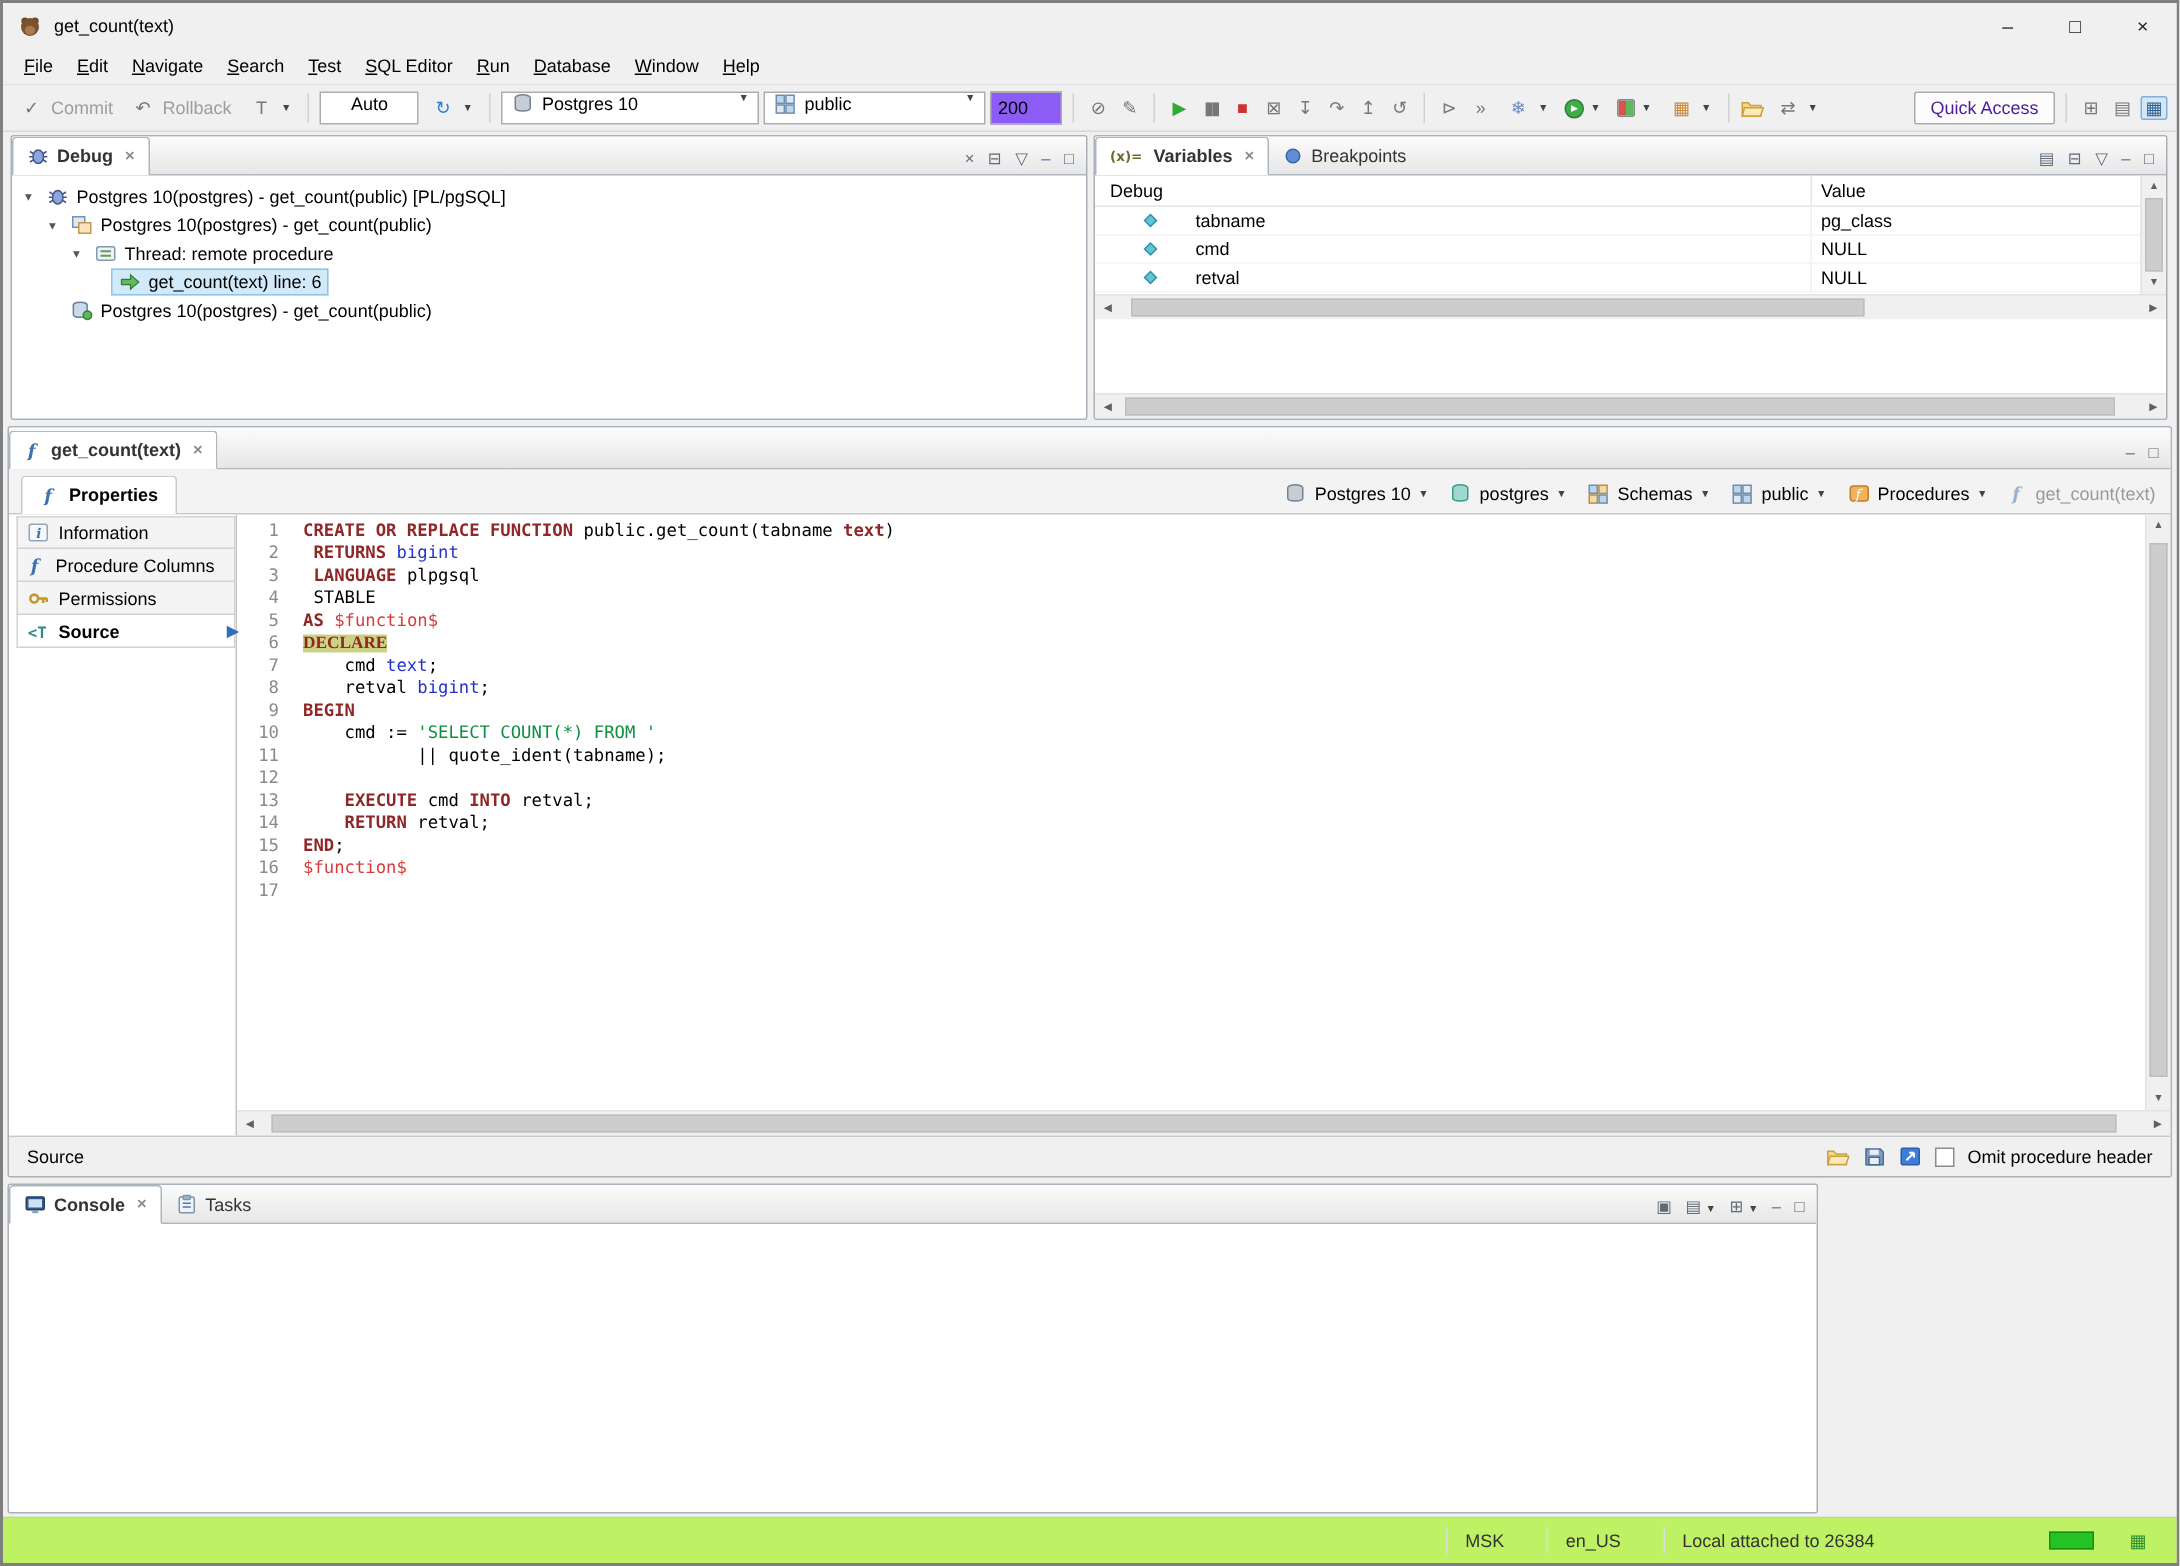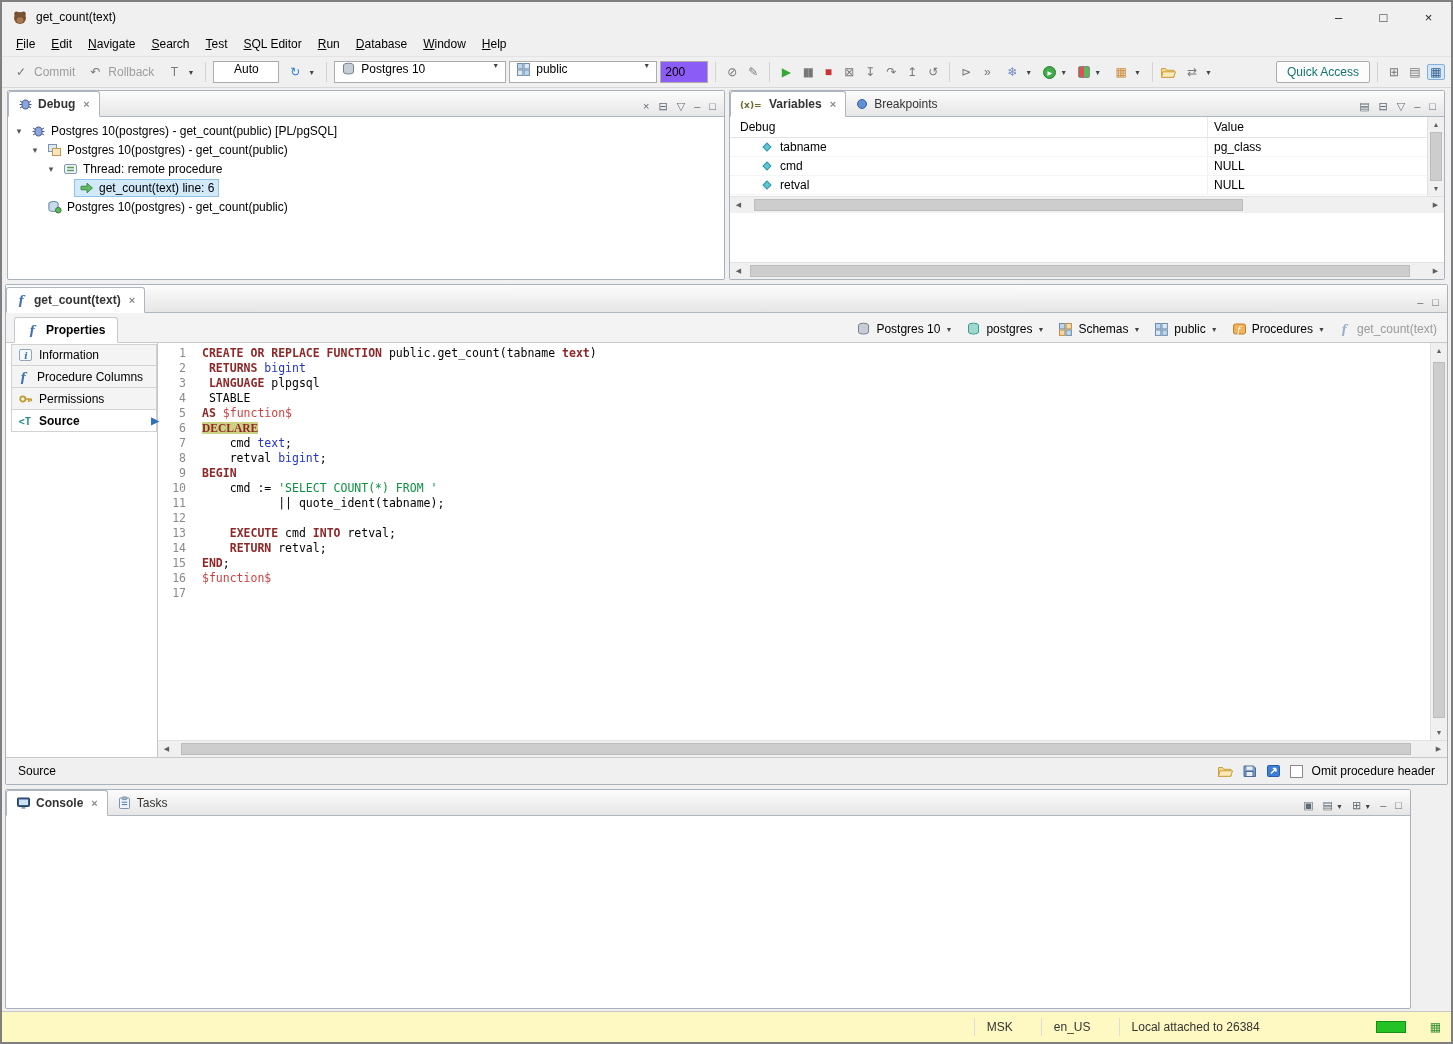--- a/index.html
+++ b/index.html
@@ -22,35 +22,35 @@
   
   .toolbar { height:31px; flex:none; display:flex; align-items:center; gap:3px; padding:0 6px; background:#f0f0f0; border-bottom:1px solid #d7d7d7; }
   .tb-btn { display:flex; align-items:center; gap:4px; padding:2px 4px; color:#333; }
   .tb-btn.disabled { color:#9d9d9d; }
   .tb-ic { width:18px; text-align:center; font-size:12px; color:#777; }
   .tb-sep { width:1px; height:20px; background:#d2d2d2; margin:0 4px; flex:none; }
   .caret { font-size:7px; color:#444; }
   .combo { height:22px; background:#fff; border:1px solid #acacac; display:flex; align-items:flex-start; gap:5px; padding:0 6px; }
   .combo .caret { margin-left:auto; }
   .tb-input { width:48px; height:22px; background:#8b5cf6; border:1px solid #acacac; font:12px "Liberation Sans",sans-serif; padding:0 4px; }
-  .quick-access { height:22px; border:1px solid #acacac; background:#fcfcfc; padding:0 10px; display:flex; align-items:center; border-radius:2px; color:#0f766e; }
+  .quick-access { height:22px; border:1px solid #acacac; background:#fcfcfc; padding:0 10px; display:flex; align-items:center; border-radius:2px; color:#4c1d95; }
   .auto-box { width:66px; justify-content:center; }
   .g-green { color:#35a935; } .g-red { color:#cc3333; } .g-blue { color:#2f7fd6; } .g-steel { color:#6c87c4; } .g-gold { color:#c9862f; }
   .run-circle { width:13px; height:13px; border-radius:50%; background:#3fae49; border:1px solid #2a7c33; display:inline-flex; align-items:center; justify-content:center; color:#fff; font-size:6px; }
   .split-db { width:12px; height:12px; border-radius:2px; border:1px solid #888; background:linear-gradient(90deg,#d9534f 50%,#5cb85c 50%); }
   .tb-toggled { background:#d6e6f5; border:1px solid #7fb0dc; border-radius:2px; color:#2f5f92; }
   .spacer { flex:1; }
 
   
   .main { flex:1; position:relative; background:#f0f0f0; }
   .part { position:absolute; background:#fff; border:1px solid #a9b1ba; border-radius:2px; display:flex; flex-direction:column; overflow:hidden; }
   .debug-part   { left:5px;   top:2px;   width:718px;  height:190px; }
   .vars-part    { left:727px; top:2px;   width:716px;  height:190px; }
   .editor-part  { left:3px;   top:196px; width:1443px; height:501px; }
-  .console-part { left:3px;   top:701px; width:1406px; height:220px; }
+  .console-part { left:3px;   top:701px; width:1207px; height:220px; }
 
   .part-tabs { height:26px; flex:none; display:flex; align-items:flex-end; background:linear-gradient(#fcfcfc,#e6e6e6); border-bottom:1px solid #aeb6bf; }
   .part-tab { height:25px; display:flex; align-items:center; gap:5px; padding:0 9px; color:#333; }
   .part-tab.selected { height:26px; background:#fff; border:1px solid #aeb6bf; border-bottom:1px solid #fff; border-radius:3px 3px 0 0; margin-bottom:-1px; font-weight:bold; z-index:1; }
   .tab-close { color:#8a8a8a; font-size:11px; margin-left:3px; }
   .part-head-icons { margin-left:auto; display:flex; align-items:center; gap:9px; padding:0 8px 4px 0; color:#5f6b76; font-size:11px; }
   .part-head-icons span { line-height:1; }
   .icon { display:inline-flex; align-items:center; }
 
   
@@ -61,21 +61,21 @@
   .tree-row.selected .row-content { background:#d2e9fa; border-color:#8fc4e8; }
 
   
   .vars-body { flex:1; display:flex; flex-direction:column; overflow:hidden; }
   .vars-main { display:flex; flex:none; }
   .vars-cols { flex:1; }
   .vars-header { display:flex; height:21px; align-items:center; border-bottom:1px solid #e4e4e4; }
   .vars-col-name { width:478px; padding-left:10px; border-right:1px solid #e8e8e8; height:100%; display:flex; align-items:center; }
   .vars-col-value { flex:1; padding-left:6px; height:100%; display:flex; align-items:center; }
   .var-row { display:flex; height:19px; align-items:center; border-bottom:1px solid #f4f4f4; }
-  .var-name { width:478px; padding-left:30px; border-right:1px solid #f0f0f0; height:100%; display:flex; align-items:center; gap:6px; }
+  .var-name { width:478px; padding-left:30px; border-right:1px solid #f0f0f0; height:100%; display:flex; align-items:center; gap:23px; }
   .var-value { flex:1; padding-left:6px; }
   .vars-filler { flex:1; background:#fff; }
 
   
   .hscroll { height:17px; flex:none; background:#f0f0f0; border-top:1px solid #e2e2e2; display:flex; align-items:center; }
   .vscroll { width:17px; flex:none; background:#f0f0f0; border-left:1px solid #e2e2e2; display:flex; flex-direction:column; align-items:center; }
   .scroll-btn { color:#606060; font-size:7px; width:17px; height:15px; display:flex; align-items:center; justify-content:center; flex:none; }
   .scroll-track { position:relative; flex:1; align-self:stretch; }
   .scroll-thumb { position:absolute; background:#cdcdcd; border:1px solid #bdbdbd; }
   .hscroll .scroll-thumb { top:2px; bottom:2px; }
@@ -108,21 +108,21 @@
   .tok-cur { background:#ccd184;font-family:Liberation Serif, serif; }
   .source-bar { height:27px; flex:none; background:#f0f0f0; border-top:1px solid #c9c9c9; display:flex; align-items:center; padding:0 12px; gap:10px; }
   .source-bar .right { margin-left:auto; display:flex; align-items:center; gap:9px; }
   .checkbox { width:13px; height:13px; background:#fff; border:1px solid #8a8a8a; flex:none; }
 
   
   .console-body { flex:1; background:#fff; display:flex; flex-direction:column; }
   .console-msg { height:21px; display:flex; align-items:center; padding-left:8px; border-bottom:1px solid #ebebeb; }
 
   
-  .statusbar { height:31px; flex:none; background:#fef9c3; border-top:1px solid #c8c8c8; display:flex; align-items:center; justify-content:flex-end; padding-right:10px; color:#333;gap:16px; }
+  .statusbar { height:31px; flex:none; background:#bef264; border-top:1px solid #c8c8c8; display:flex; align-items:center; justify-content:flex-end; padding-right:20px; color:#333;gap:16px; }
   .status-item { padding:0 12px; border-left:1px solid #dcdcdc; height:18px; display:flex; align-items:center; }
   .conn-indicator { width:30px; height:12px; background:#24c224; border:1px solid #149114; margin-left:88px; }
   .status-mon { margin-left:8px; color:#2e8f2e; font-size:12px; }
 </style>
 </head>
 <body>
 
 <div class="window">
 
   <div class="titlebar">

